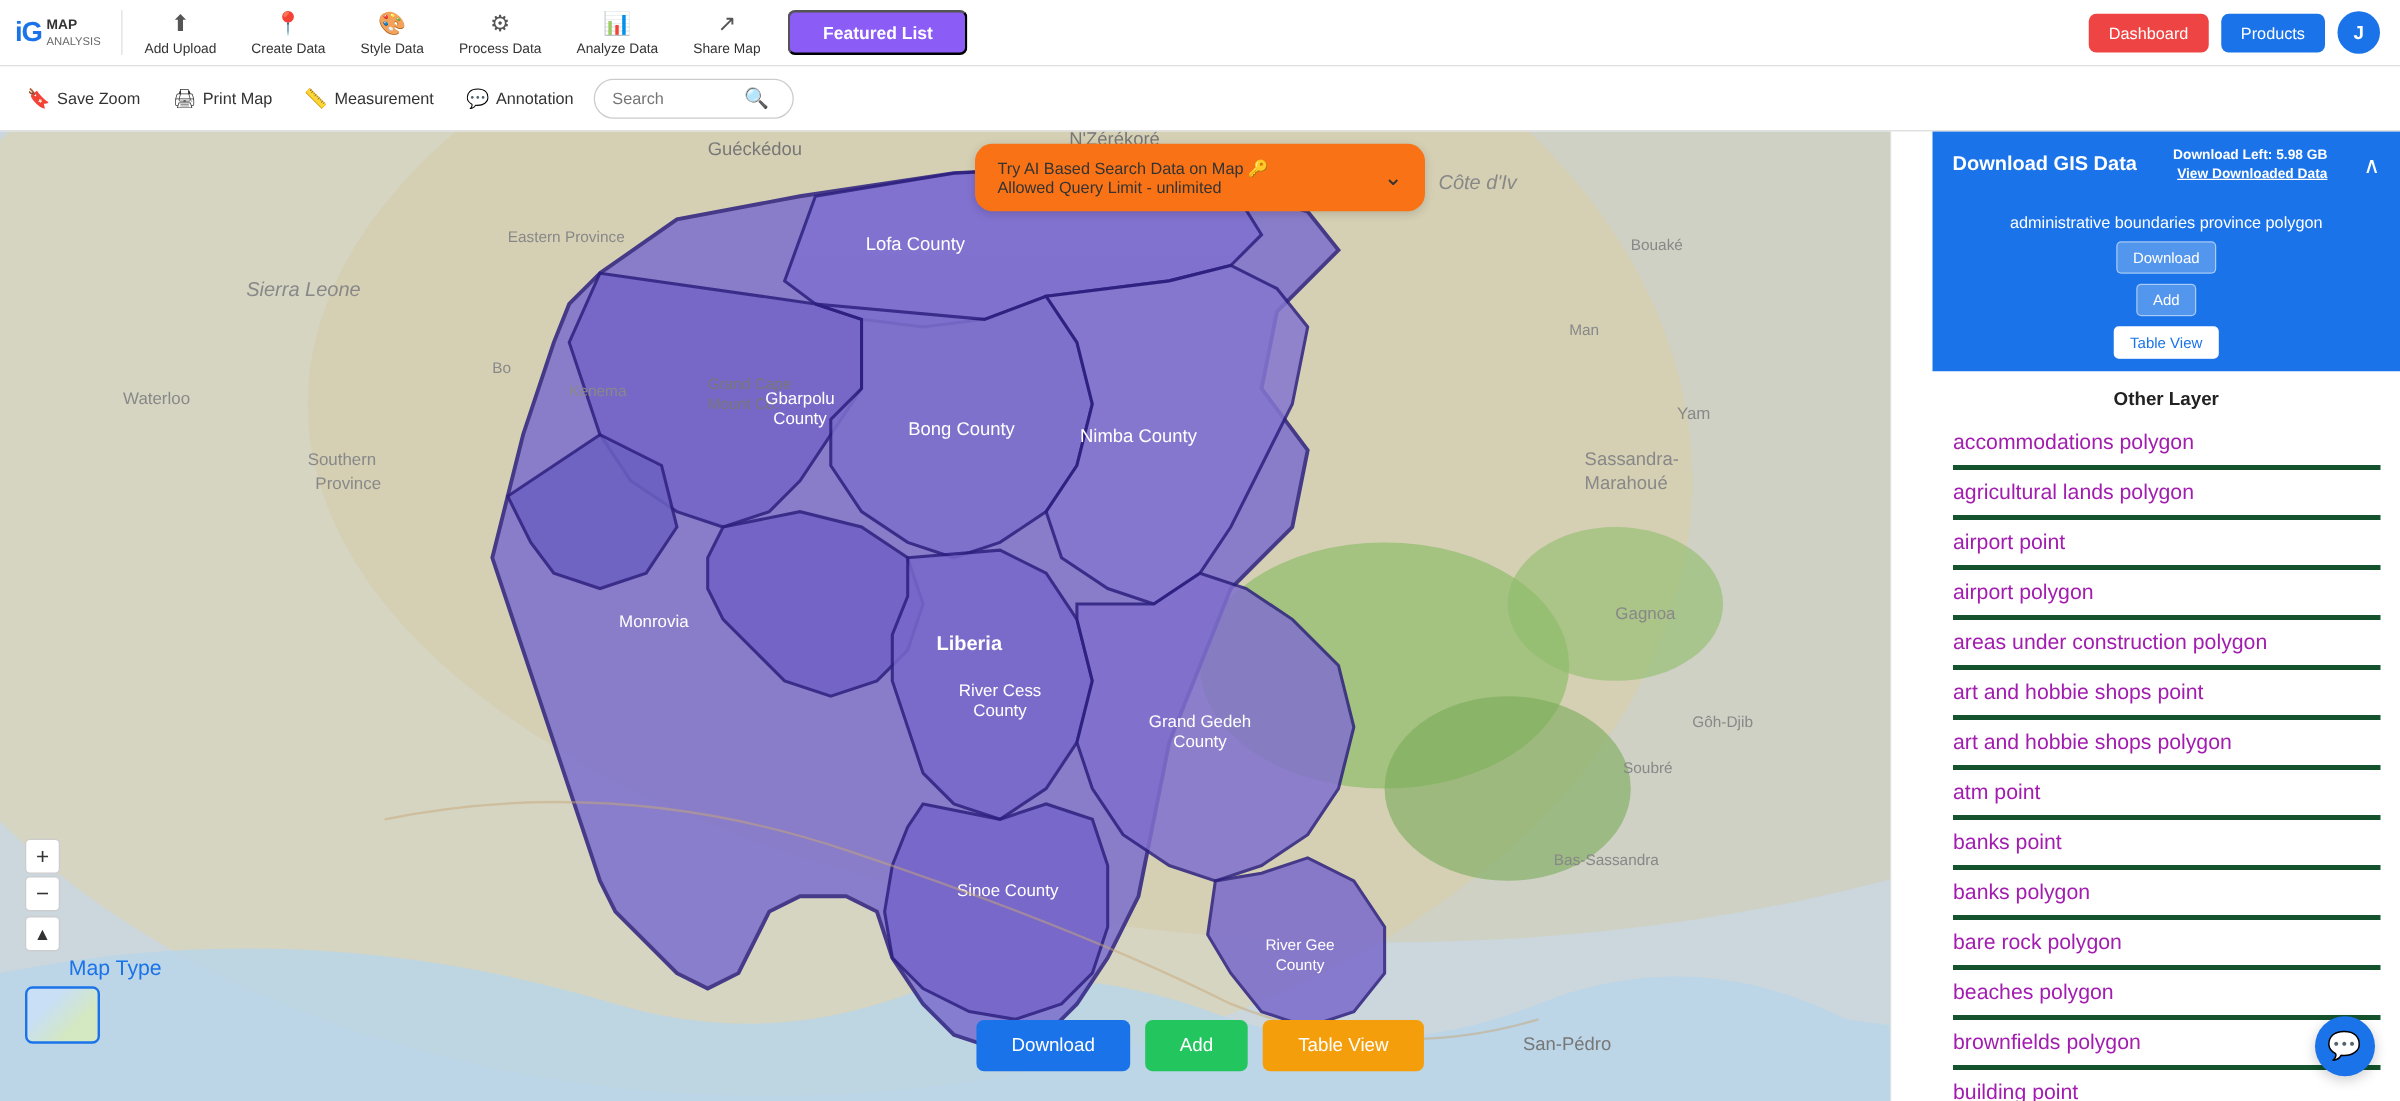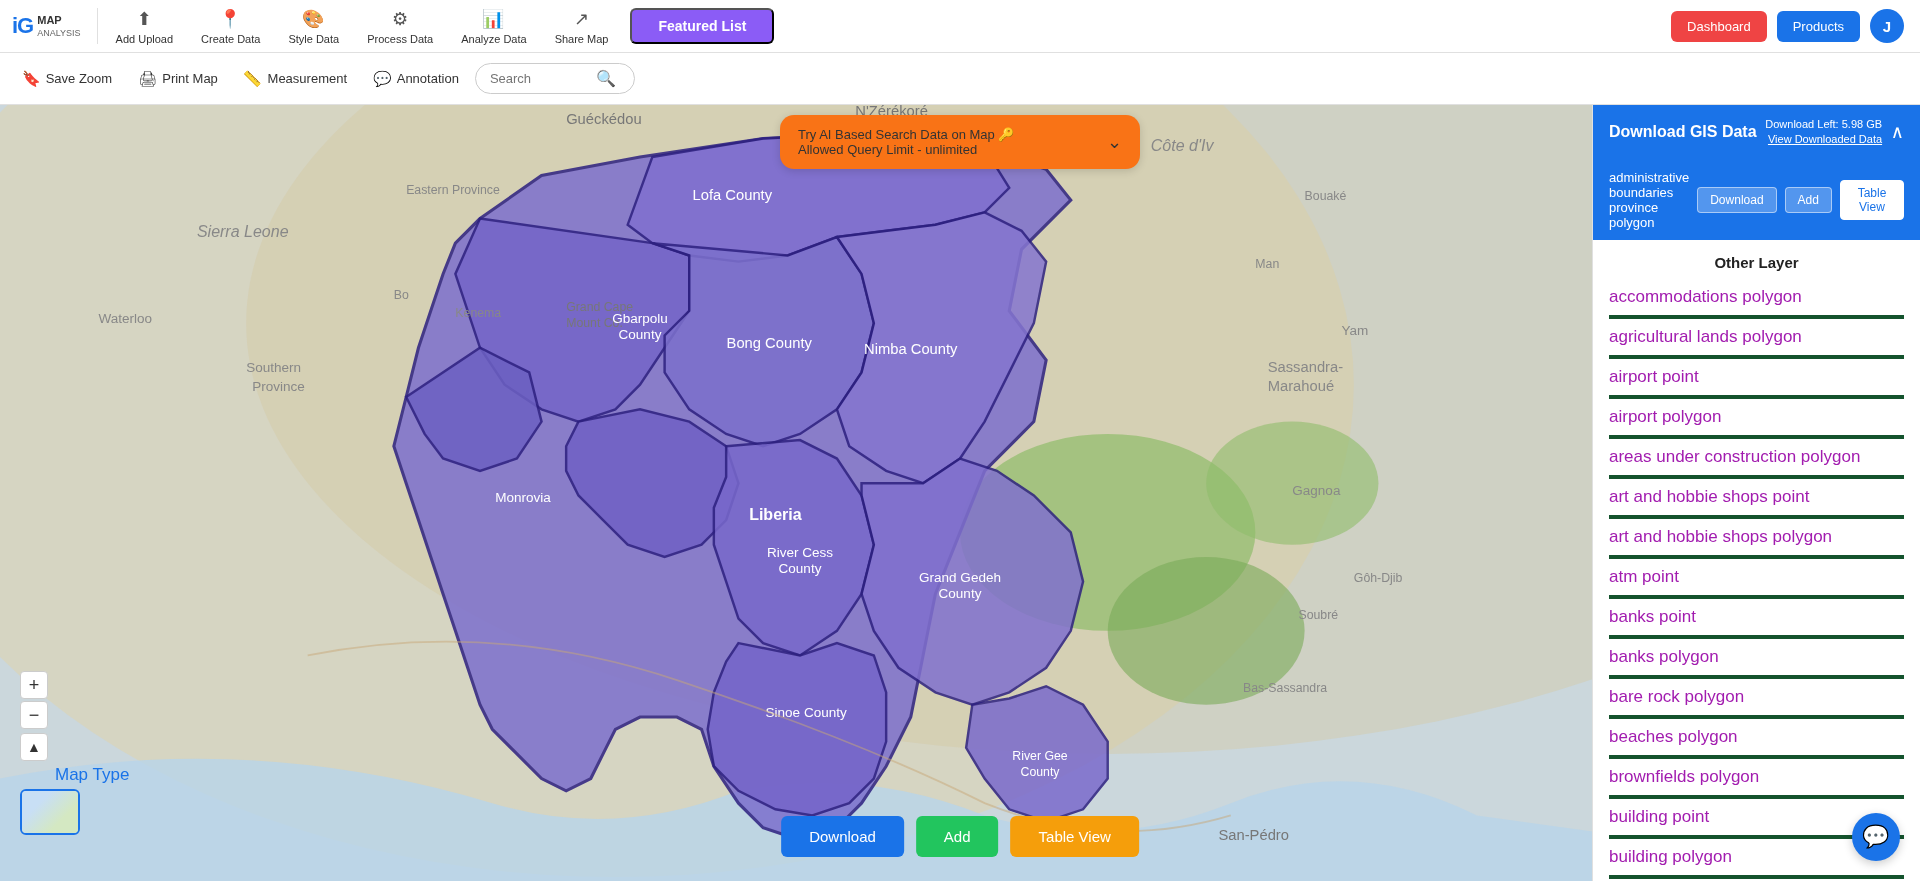--- a/index.html
+++ b/index.html
@@ -138,35 +138,35 @@
       background: #22c55e; color: #fff; border: none; border-radius: 6px;
       padding: 12px 28px; font-size: 15px; font-weight: 500; cursor: pointer;
     }
     .btn-table-bottom {
       background: #f59e0b; color: #fff; border: none; border-radius: 6px;
       padding: 12px 28px; font-size: 15px; font-weight: 500; cursor: pointer;
     }
 
     
     .right-panel {
-      position: absolute; top: 105px; right: 0; width: 328px; bottom: 0;
+      position: absolute; top: 105px; right: 0; width: 408px; bottom: 0;
       background: #fff; border-left: 1px solid #e0e0e0; z-index: 60;
-      display: flex; flex-direction: column;
+      display: flex; flex-direction: column; padding-left: 33px;
     }
     .panel-header {
       background: #1a73e8; color: #fff; padding: 12px 16px;
       display: flex; align-items: center; justify-content: space-between;
     }
     .panel-title { font-size: 16px; font-weight: 600; }
-    .panel-meta { font-size: 11px; text-align: right; line-height: 1.4; }
+    .panel-meta { font-size: 11px; text-align: right; line-height: 1.4; font-weight: bold; }
     .panel-chevron { cursor: pointer; font-size: 18px; }
 
     .panel-selected {
       background: #1a73e8; padding: 10px 16px;
-      display: flex; align-items: center; gap: 8px;
+      display: flex; align-items: center; gap: 8px; flex-direction: column;
     }
     .panel-selected-text { color: #fff; font-size: 13px; flex: 1; }
     .panel-action-btn {
       background: rgba(255,255,255,0.25); color: #fff; border: 1px solid rgba(255,255,255,0.5);
       border-radius: 4px; padding: 5px 12px; font-size: 12px; cursor: pointer;
     }
     .panel-action-btn.white-btn {
       background: #fff; color: #1a73e8; border: 1px solid #fff;
     }
 

